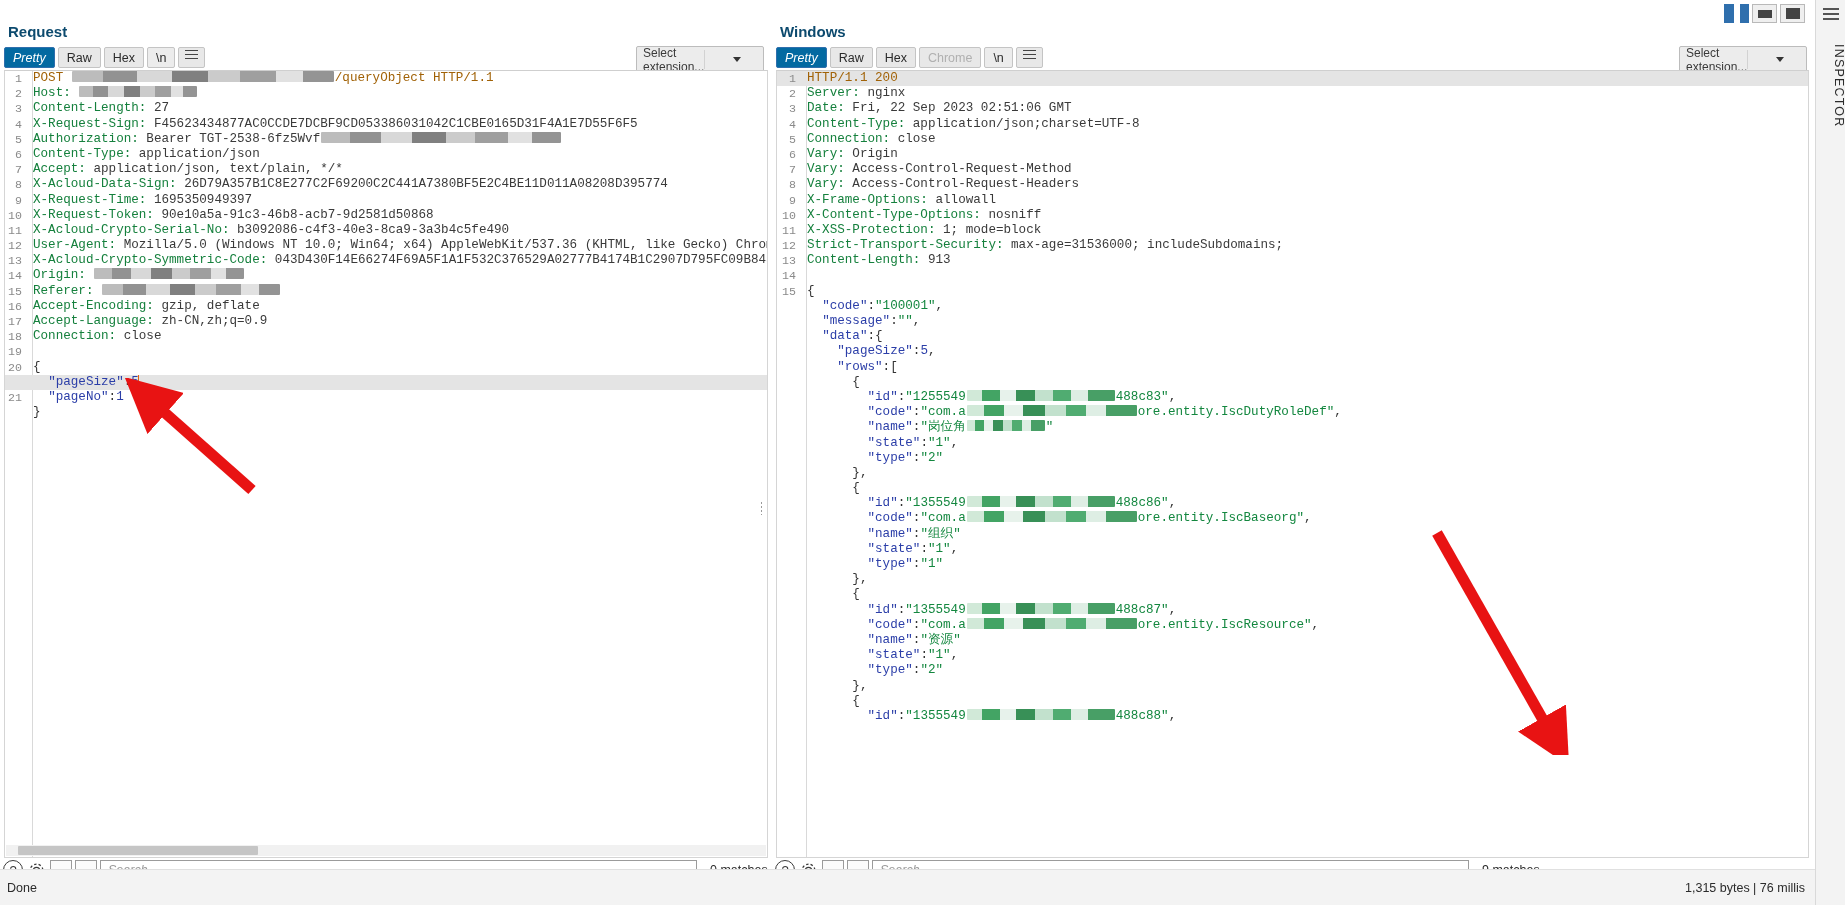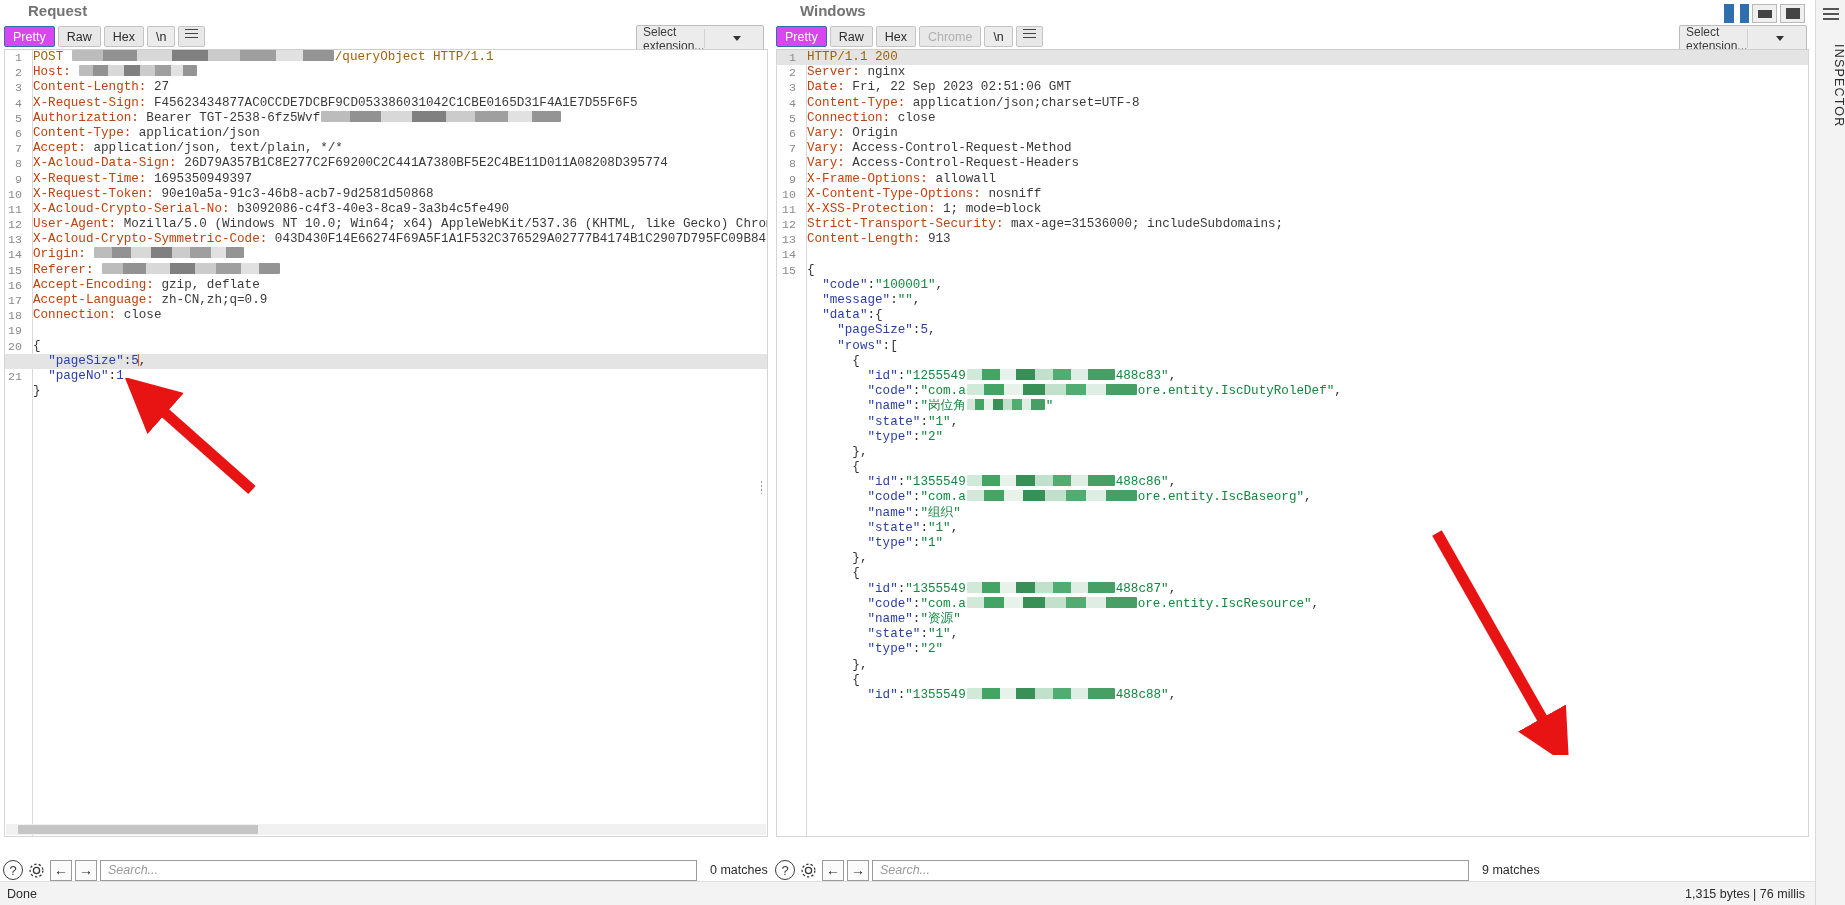--- a/index.html
+++ b/index.html
@@ -52,37 +52,36 @@
   
   .pane { position: absolute; top: 0; height: 870px; }
   .pane-req { left: 0; width: 772px; }
   .pane-res { left: 772px; width: 1043px; }
   .divider {
     position: absolute; left: 770px; top: 0; width: 2px; height: 870px;
     background: #ffffff;
   }
 
   .pane-title {
-    color: #737373; font-weight: bold; font-size: 15px;
-    padding: 2px 0 4px 8px;
-    margin-left: 20px;
+    color: #0c4a6e; font-weight: bold; font-size: 15px;
+    padding: 23px 0 4px 8px;
   }
   .pane-res .pane-title { padding-left: 8px; }
 
   
   .toolbar {
     position: relative; height: 26px; padding-left: 4px;
     display: flex; align-items: center; gap: 3px;
   }
   .tbtn {
     height: 21px; padding: 0 8px; line-height: 20px;
     background: #e8e8e8; border: 1px solid #c4c4c4; border-radius: 2px;
     font-size: 12.5px; color: #2b2b2b; cursor: default;
   }
-  .tbtn.sel { background: #d946ef; border-color: #2f6fad; color: #fff; }
+  .tbtn.sel { background: #0369a1; border-color: #2f6fad; color: #fff; font-style: italic; }
   .tbtn.dis { color: #b0b0b0; }
   .tbtn.nl { background: #ececec; font-style: normal; }
   .tbtn.burger { padding: 0 6px; }
   .burger-lines i { display: block; width: 13px; height: 1.6px; background: #444; margin: 2.4px 0; }
 
   .ext-select {
     position: absolute; right: 8px; top: 2px;
     width: 128px; height: 27px;
     background: #ececec; border: 1px solid #bcbcbc; border-radius: 2px;
     display: flex; align-items: center; font-size: 12px; color: #3a3a3a;
@@ -116,21 +115,21 @@
     width: 22px; min-width: 22px; text-align: right; padding-right: 5px;
     color: #8a8a8a; font-size: 11.6px; user-select: none;
   }
   .pane-res .num { width: 24px; min-width: 24px; }
   .gutter-line {
     position: absolute; left: 27px; top: 0; bottom: 0; width: 1px; background: #d9d9d9;
   }
   .pane-res .gutter-line { left: 29px; }
   .txt { padding-left: 6px; }
 
-  .k-hdr { color: #c2410c; }
+  .k-hdr { color: #15803d; }
   .k-val { color: #3a3a3a; }
   .k-plain { color: #a16207; }
   .j-key { color: #2b3ea8; }
   .j-str { color: #13873f; }
   .j-num { color: #2b3ea8; }
   .j-punct { color: #333; }
   .cursor {
     display: inline-block; width: 1px; height: 12px; background: #e8600d;
     vertical-align: -2px; margin: 0 -0.5px;
   }
@@ -180,21 +179,21 @@
     height: 21px; border: 1px solid #9b9b9b; background: #fff;
     font-style: italic; color: #9a9a9a; font-size: 12.5px;
     display: flex; align-items: center; padding-left: 7px;
   }
   .sr-req .search-input { width: 597px; }
   .sr-res .search-input { width: 597px; }
   .matches { font-size: 12.5px; color: #2b2b2b; margin-left: 10px; }
 
   
   .statusbar {
-    position: absolute; left: 0; bottom: 0; width: 1815px; height: 24px;
+    position: absolute; left: 0; bottom: 0; width: 1815px; height: 36px;
     background: #f3f3f3; border-top: 1px solid #e0e0e0;
     display: flex; align-items: center;
   }
   .status-left { padding-left: 7px; font-size: 12.5px; color: #2b2b2b; }
   .status-right {
     position: absolute; right: 10px; font-size: 12.5px; color: #2b2b2b;
   }
 
   
   .arrow-anno { position: absolute; pointer-events: none; }

